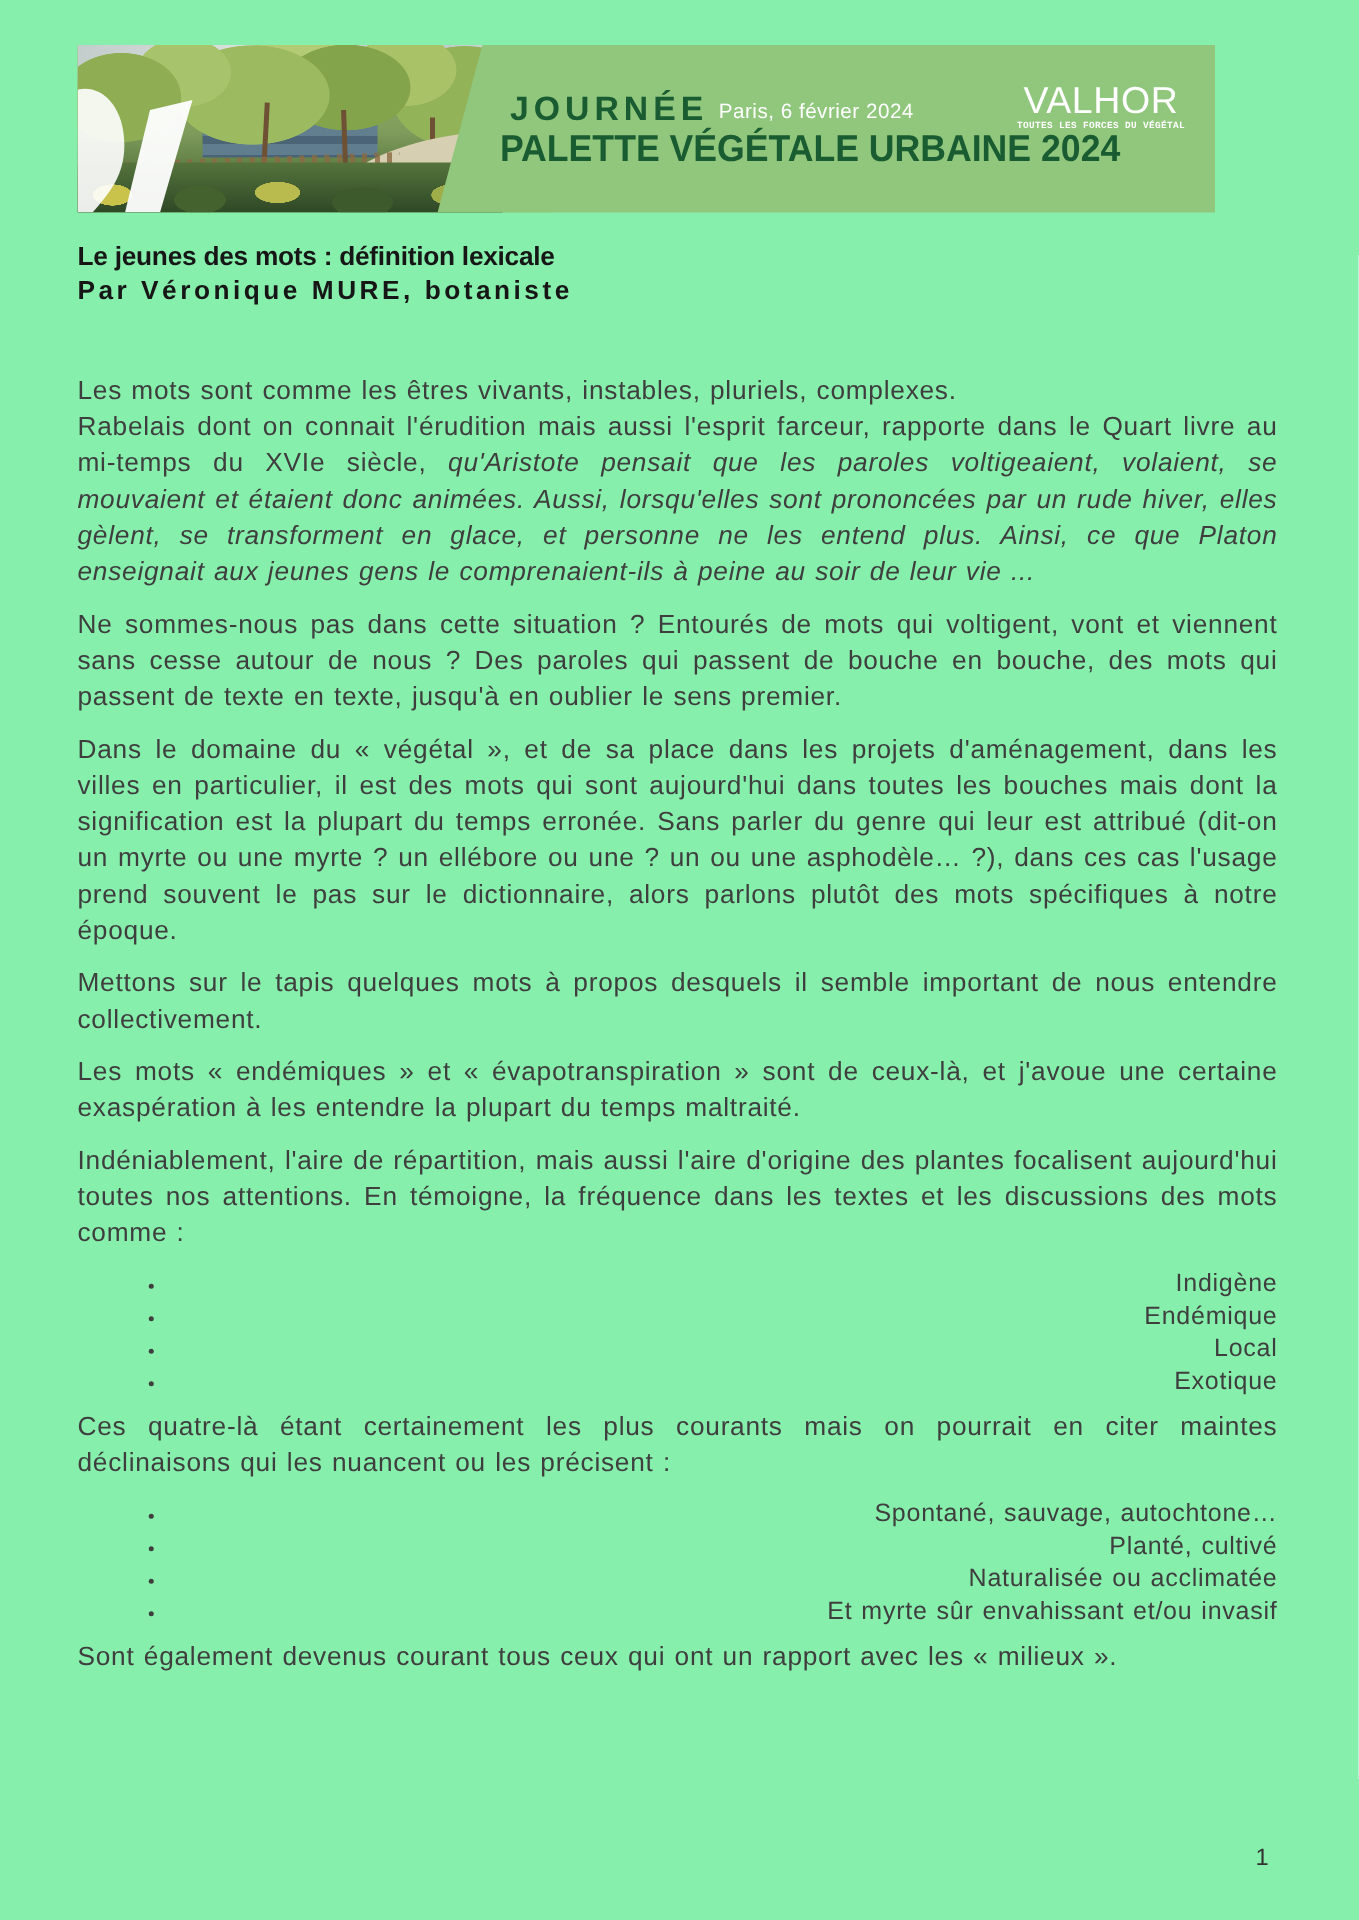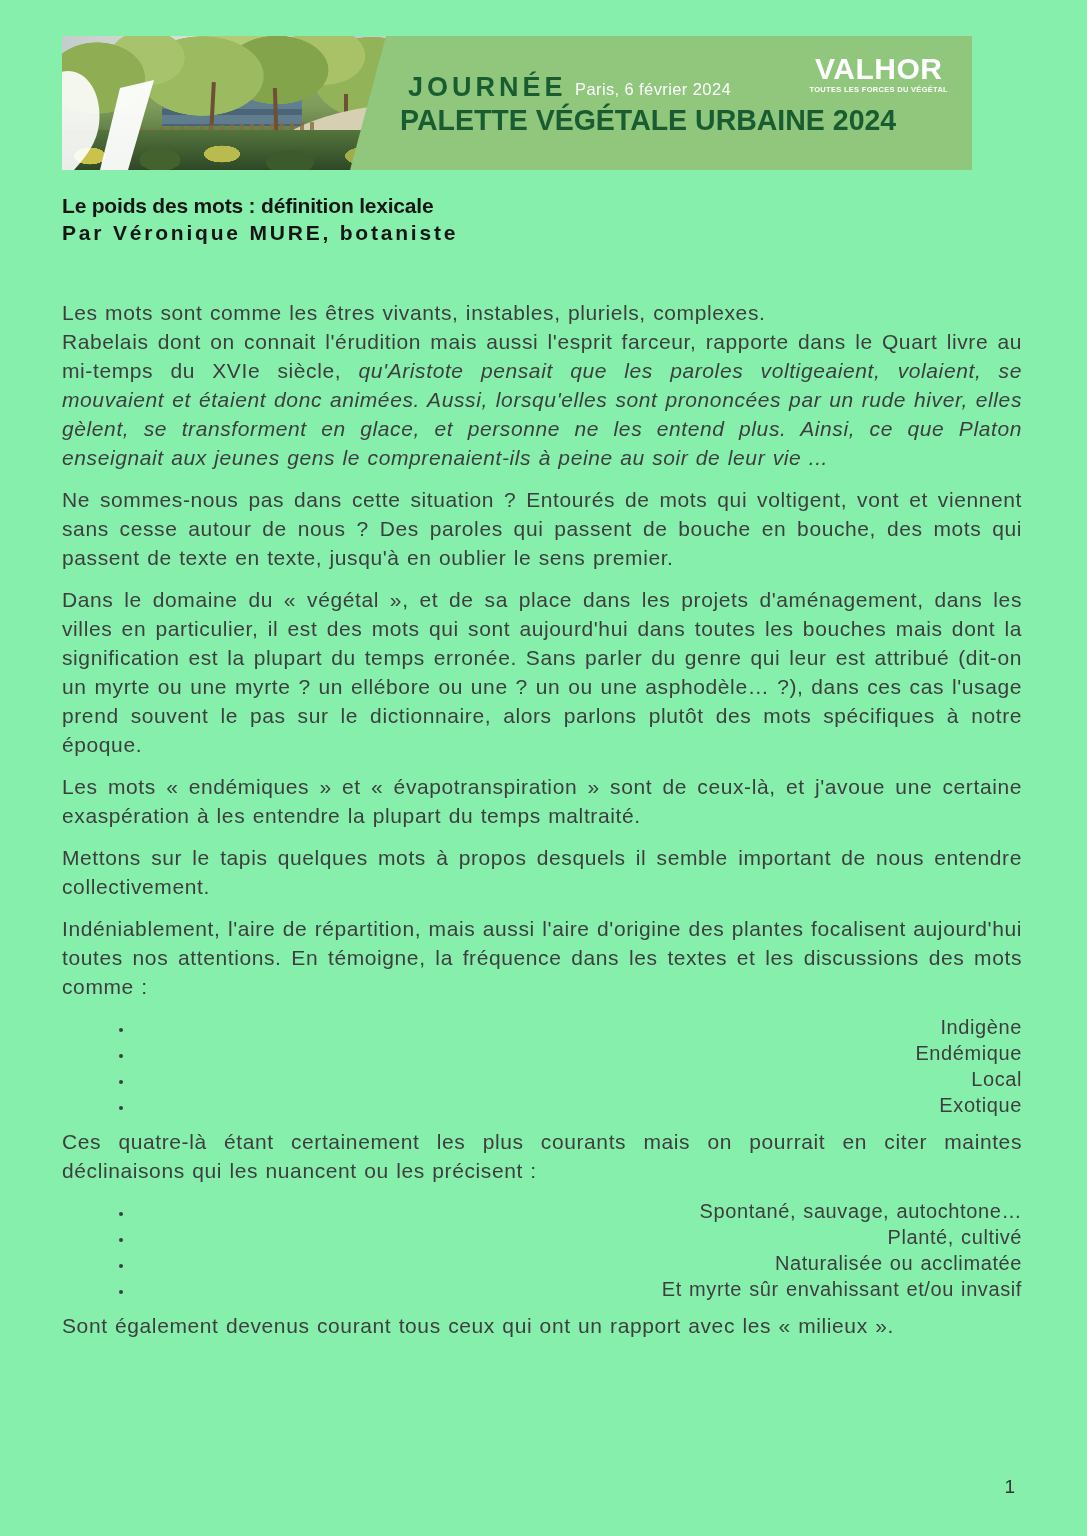--- a/index.html
+++ b/index.html
@@ -57,22 +57,22 @@
   .wedge { position:absolute; left:306px; top:0; width:90px; height:134px;
     background:#90C77D; transform:skewX(-15deg); }
 
   .kicker { position:absolute; left:346px; top:36px; font-size:27px; font-weight:600;
     letter-spacing:4px; color:#1A5C31; }
   .banner-date { position:absolute; left:513px; top:44px; font-size:16.5px; font-weight:400;
     color:#ffffff; letter-spacing:.4px; }
   .banner-title { position:absolute; left:338px; top:67px; font-size:30px; font-weight:800;
     color:#1A5C31; letter-spacing:0; transform:scaleX(.95); transform-origin:left center; white-space:nowrap; }
   .valhor { position:absolute; right:24px; top:19px; text-align:center; color:#ffffff; }
-  .valhor-name { font-size:30px; font-weight:700; letter-spacing:.5px; line-height:28px; }
-  .valhor-tag { font-size:7.5px; font-weight:700; letter-spacing:.3px; margin-top:2px; }
+  .valhor-name { font-size:30px; font-weight:400; letter-spacing:.5px; line-height:28px;margin-top:12px; }
+  .valhor-tag { font-size:7.5px; font-weight:700; letter-spacing:.3px; margin-top:2px;font-family:Liberation Mono, monospace; }
 
   
   .content { position:absolute; left:62px; top:192px; width:960px; }
   .doc-title { font-size:21px; line-height:27px; font-weight:700; color:#161616; letter-spacing:-0.2px; }
   .doc-subtitle { font-size:21px; line-height:27px; font-weight:700; color:#161616; letter-spacing:2.8px; }
 
   .body-text { margin-top:52px; font-size:21px; line-height:29px; color:#3e3e3e;
     text-align:justify; letter-spacing:.6px; word-spacing:1px; }
   .body-text p { margin:0 0 13px 0; }
   .it { font-style:italic;margin-top:40px; }
@@ -110,33 +110,33 @@
     <div class="kicker">JOURNÉE</div>
     <div class="banner-date">Paris, 6 février 2024</div>
     <div class="banner-title">PALETTE VÉGÉTALE URBAINE 2024</div>
     <div class="valhor">
       <div class="valhor-name">VALHOR</div>
       <div class="valhor-tag">TOUTES LES FORCES DU VÉGÉTAL</div>
     </div>
   </div>
 
   <div class="content">
-    <div class="doc-title">Le poids des mots : définition lexicale</div>
+    <div class="doc-title">Le jeunes des mots : définition lexicale</div>
     <div class="doc-subtitle">Par Véronique MURE, botaniste</div>
 
     <div class="body-text">
       <p><span>Les mots sont comme les êtres vivants, instables, pluriels, complexes.</span><br><span>Rabelais dont on connait l'érudition mais aussi l'esprit farceur, rapporte dans le Quart livre au mi-temps du XVIe siècle, </span><span class="it">qu'Aristote pensait que les paroles voltigeaient, volaient, se mouvaient et étaient donc animées. Aussi, lorsqu'elles sont prononcées par un rude hiver, elles gèlent, se transforment en glace, et personne ne les entend plus. Ainsi, ce que Platon enseignait aux jeunes gens le comprenaient-ils à peine au soir de leur vie ...</span></p>
 
       <p>Ne sommes-nous pas dans cette situation ? Entourés de mots qui voltigent, vont et viennent sans cesse autour de nous ? Des paroles qui passent de bouche en bouche, des mots qui passent de texte en texte, jusqu'à en oublier le sens premier.</p>
 
       <p>Dans le domaine du « végétal », et de sa place dans les projets d'aménagement, dans les villes en particulier, il est des mots qui sont aujourd'hui dans toutes les bouches mais dont la signification est la plupart du temps erronée. Sans parler du genre qui leur est attribué (dit-on un myrte ou une myrte ? un ellébore ou une ? un ou une asphodèle… ?), dans ces cas l'usage prend souvent le pas sur le dictionnaire, alors parlons plutôt des mots spécifiques à notre époque.</p>
 
+      <p>Mettons sur le tapis quelques mots à propos desquels il semble important de nous entendre collectivement.</p>
+
       <p>Les mots « endémiques » et « évapotranspiration » sont de ceux-là, et j'avoue une certaine exaspération à les entendre la plupart du temps maltraité.</p>
-
-      <p>Mettons sur le tapis quelques mots à propos desquels il semble important de nous entendre collectivement.</p>
 
       <p>Indéniablement, l'aire de répartition, mais aussi l'aire d'origine des plantes focalisent aujourd'hui toutes nos attentions. En témoigne, la fréquence dans les textes et les discussions des mots comme :</p>
 
       <ul class="word-list">
         <li>Indigène</li>
         <li>Endémique</li>
         <li>Local</li>
         <li>Exotique</li>
       </ul>
 

